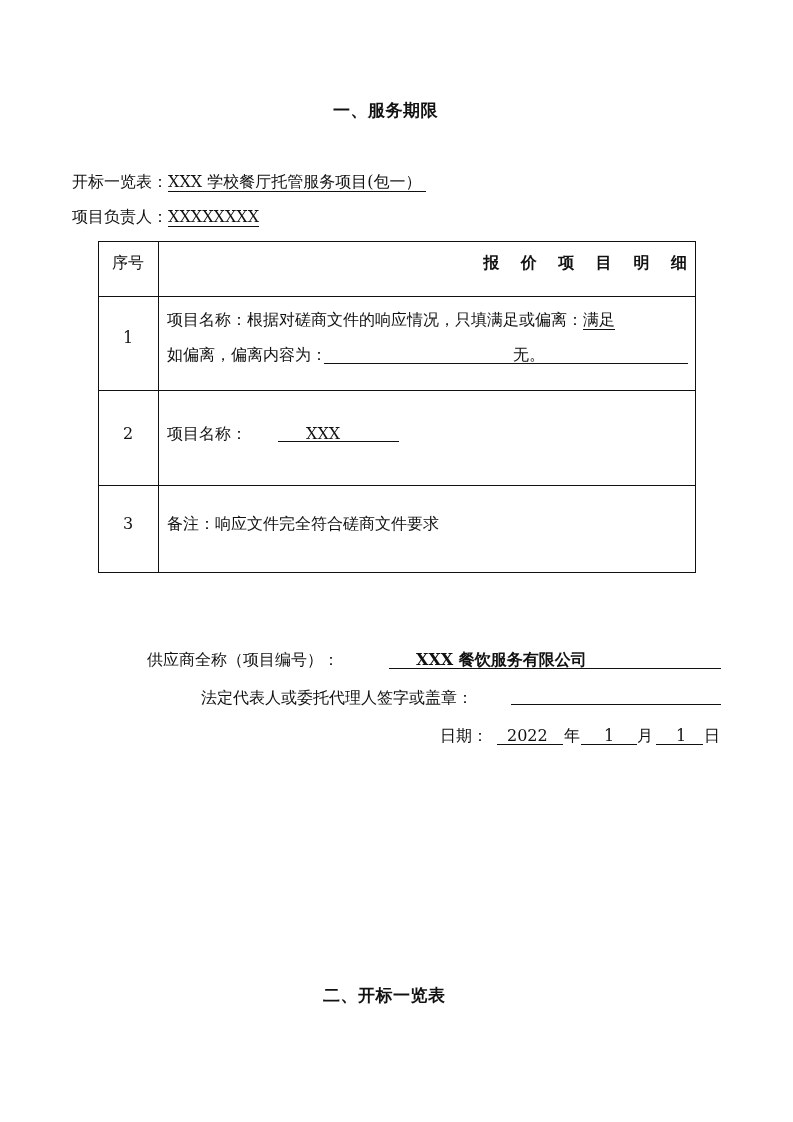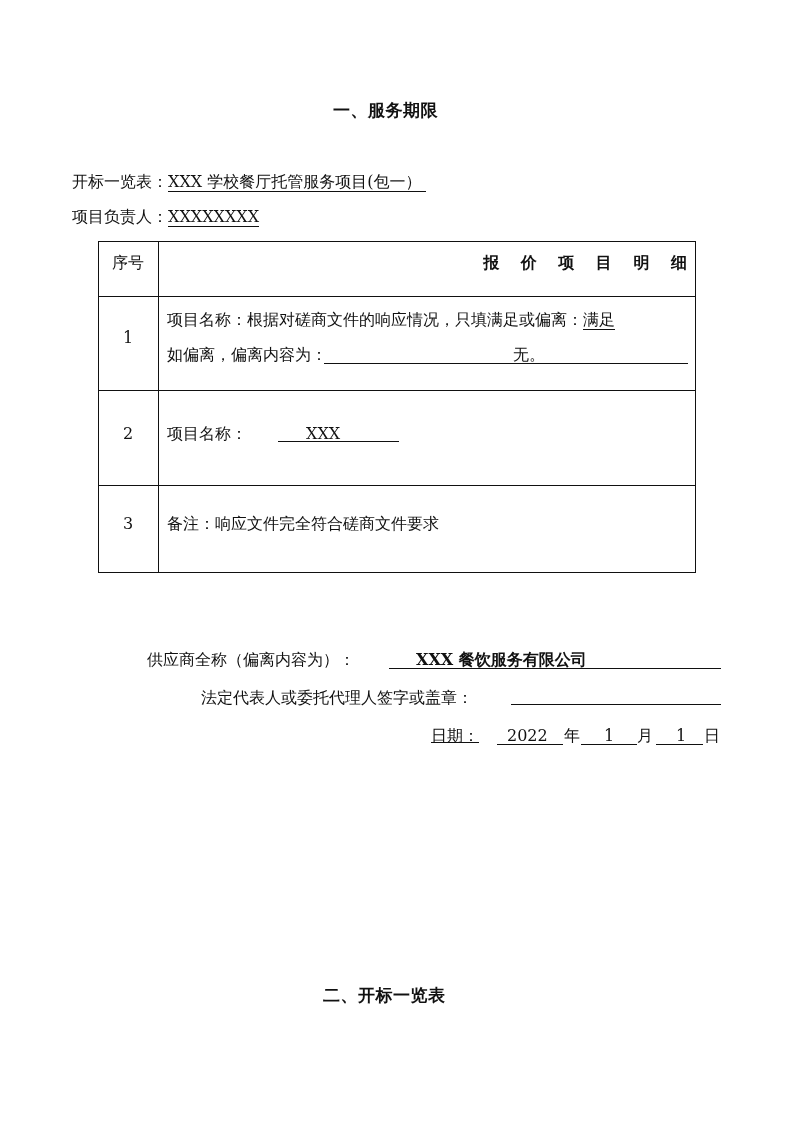--- a/index.html
+++ b/index.html
@@ -68,28 +68,28 @@
     <div class="abs cell-text" style="left:306px; top:424px;">XXX</div>
   </div>
 
   <div>
     <div class="abs num" style="left:98px; width:60px; top:514px; text-align:center;">3</div>
     <div class="abs cell-text" style="left:167px; top:514px;">备注：响应文件完全符合磋商文件要求</div>
   </div>
 </div>
 
 <div>
-  <div class="abs" style="left:147px; top:650px;">供应商全称（偏离内容为）：</div>
+  <div class="abs" style="left:147px; top:650px;">供应商全称（项目编号）：</div>
   <div class="line" style="left:389px; top:668px; width:332px;"></div>
   <div class="abs" style="left:416px; top:650px;font-weight:bold;">XXX 餐饮服务有限公司</div>
 
   <div class="abs" style="left:193px; top:688px;margin-left:8px;">法定代表人或委托代理人签字或盖章：</div>
   <div class="line" style="left:511px; top:704px; width:210px;"></div>
 
-  <div class="abs" style="left:431px; top:726px;text-decoration:underline;">日期：</div>
+  <div class="abs" style="left:440px; top:726px;">日期：</div>
   <div class="line" style="left:497px; top:744px; width:66px;"></div>
   <div class="abs" style="left:507px; top:726px;">2022</div>
   <div class="abs" style="left:564px; top:726px;">年</div>
   <div class="line" style="left:581px; top:744px; width:56px;"></div>
   <div class="abs" style="left:604px; top:726px;">1</div>
   <div class="abs" style="left:637px; top:726px;">月</div>
   <div class="line" style="left:656px; top:744px; width:47px;"></div>
   <div class="abs" style="left:676px; top:726px;">1</div>
   <div class="abs" style="left:704px; top:726px;">日</div>
 </div>

